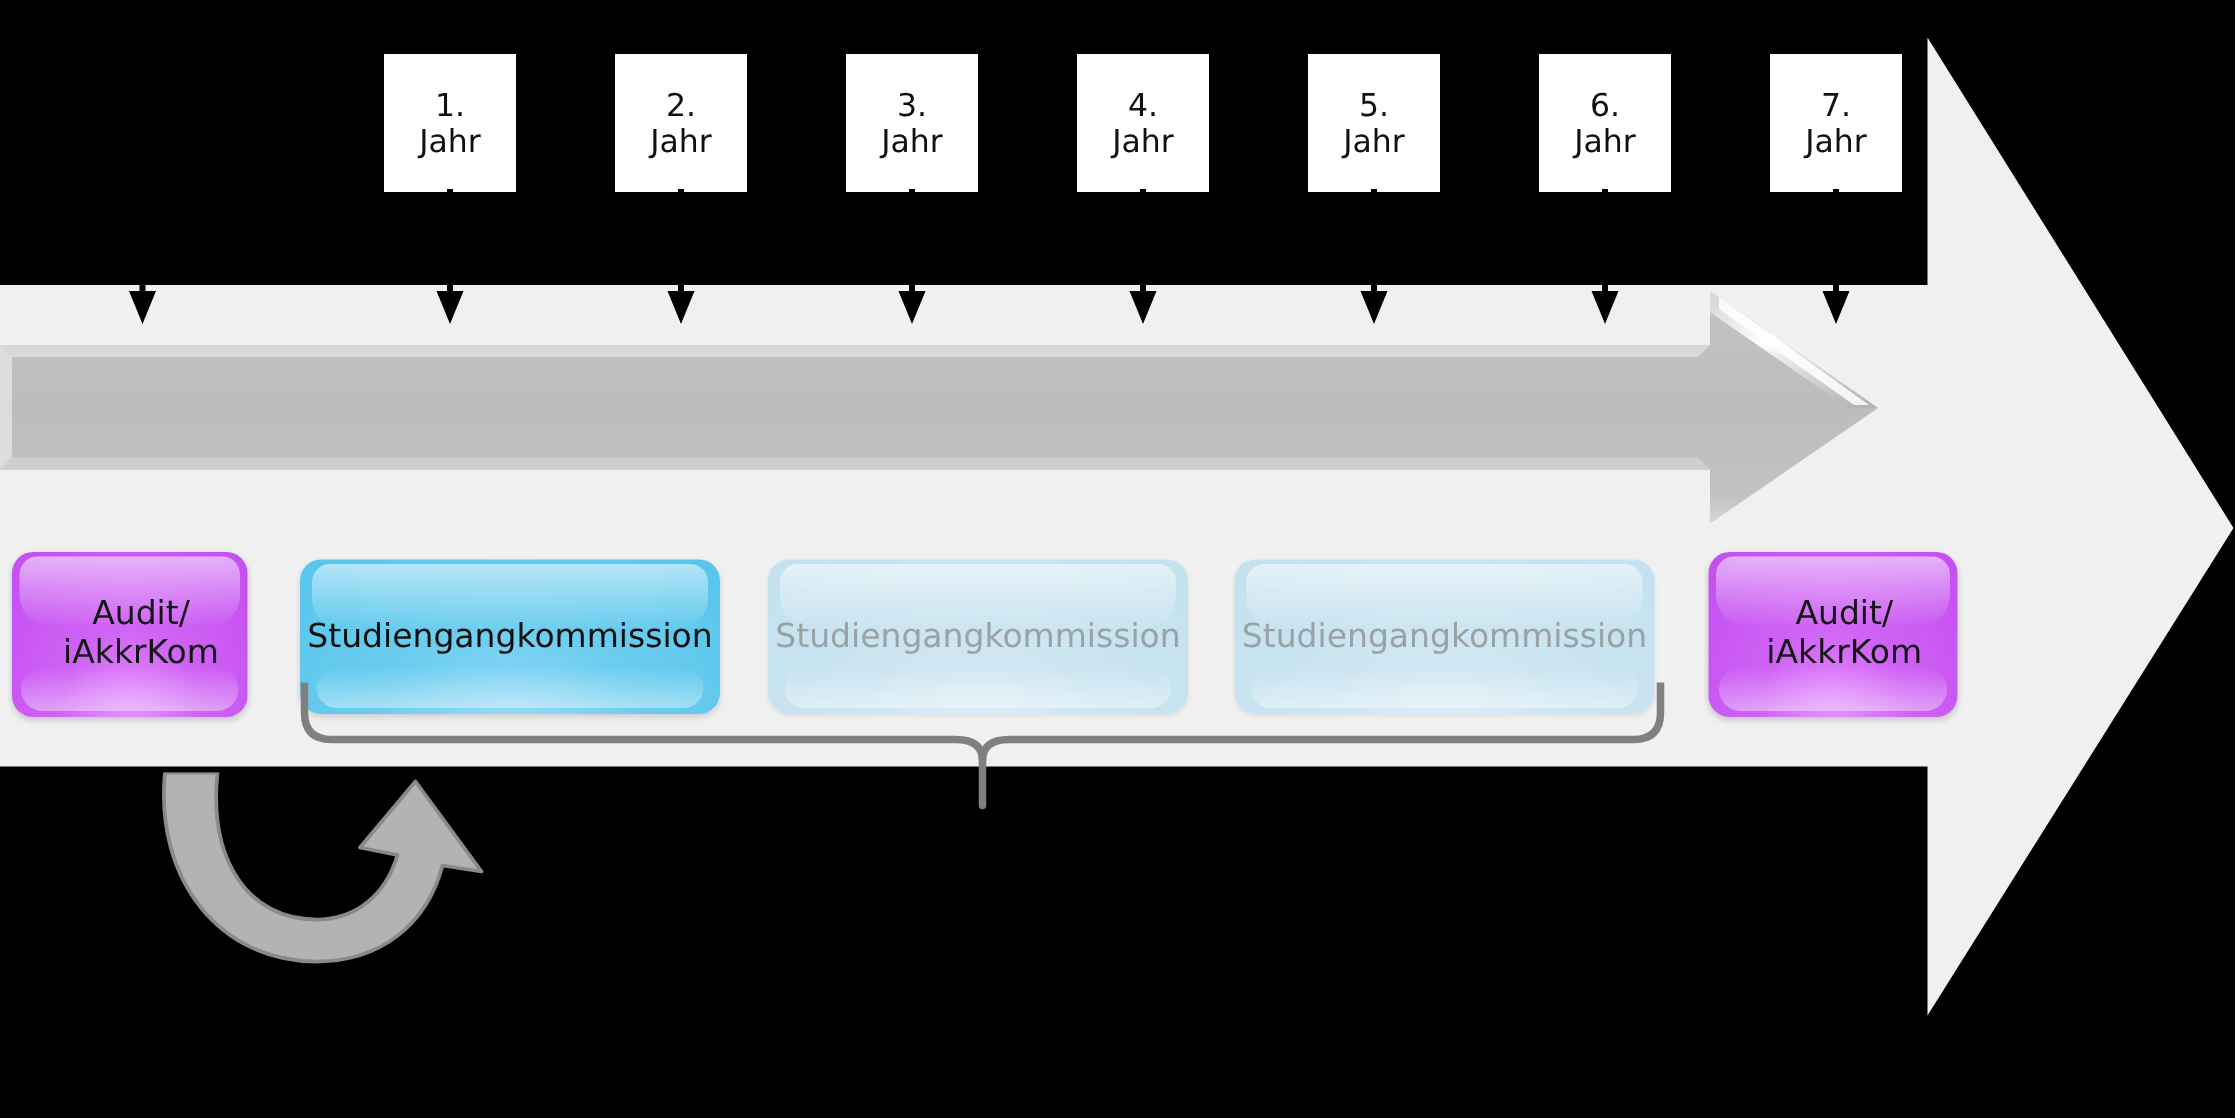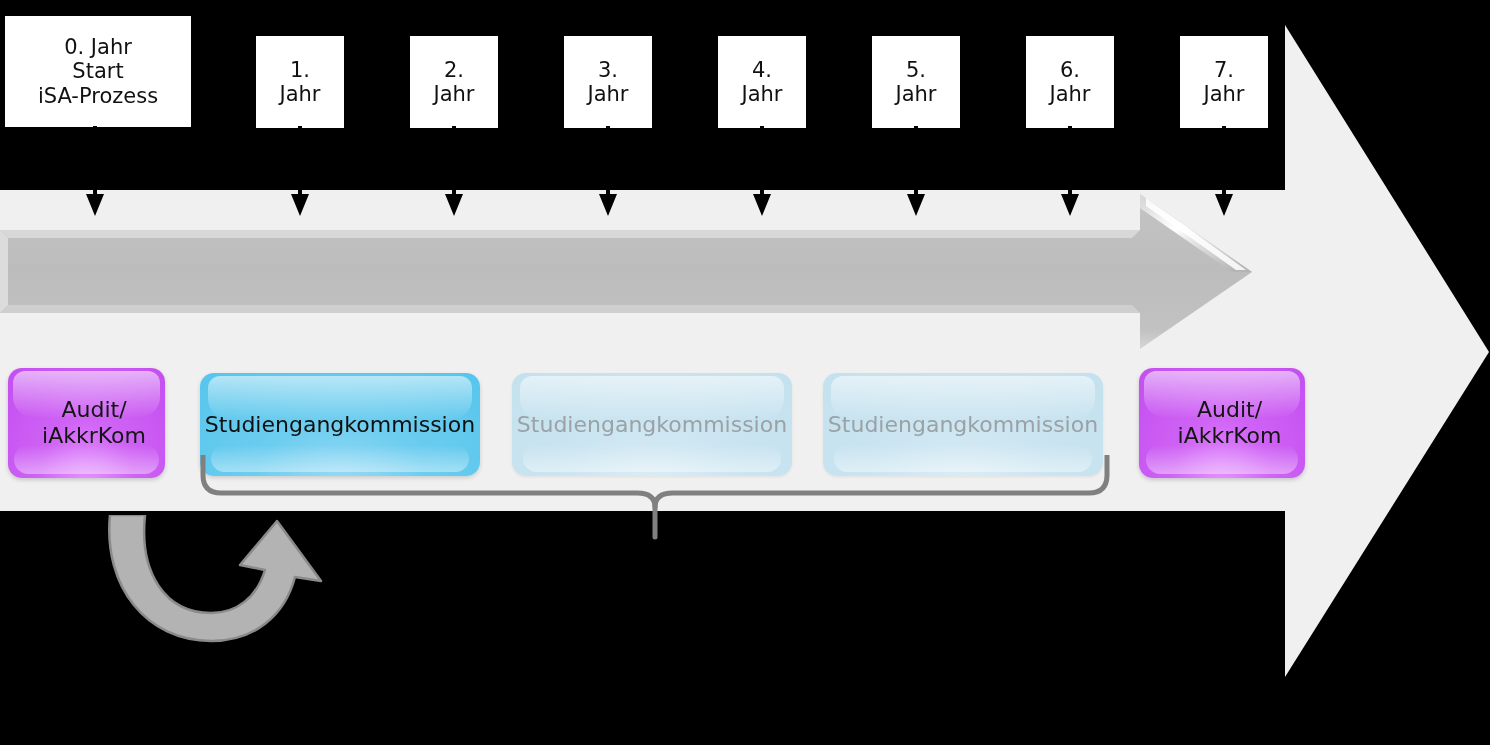--- a/index.html
+++ b/index.html
@@ -111,25 +111,20 @@
 </style>
 </head>
 <body>
 
 <div id="stage">
 
   <svg id="bg-arrow" viewBox="0 0 1490 745" preserveAspectRatio="none">
     <path d="M 0,190 L 1285,190 L 1285,25 L 1489,352 L 1285,677 L 1285,511 L 0,511 Z" fill="#f0f0f0"></path>
   </svg>
 
-  <div class="year-box" style="left:5px; top:16px; width:186px; height:111px;">
-    <span class="yl">0. Jahr</span>
-    <span class="yl">Start</span>
-    <span class="yl">iSA-Prozess</span>
-  </div>
 
   <div class="year-box" style="left:256px; top:36px; width:88px; height:92px;">
     <span class="yl">1.</span>
     <span class="yl">Jahr</span>
   </div>
 
   <div class="year-box" style="left:410px; top:36px; width:88px; height:92px;">
     <span class="yl">2.</span>
     <span class="yl">Jahr</span>
   </div>

